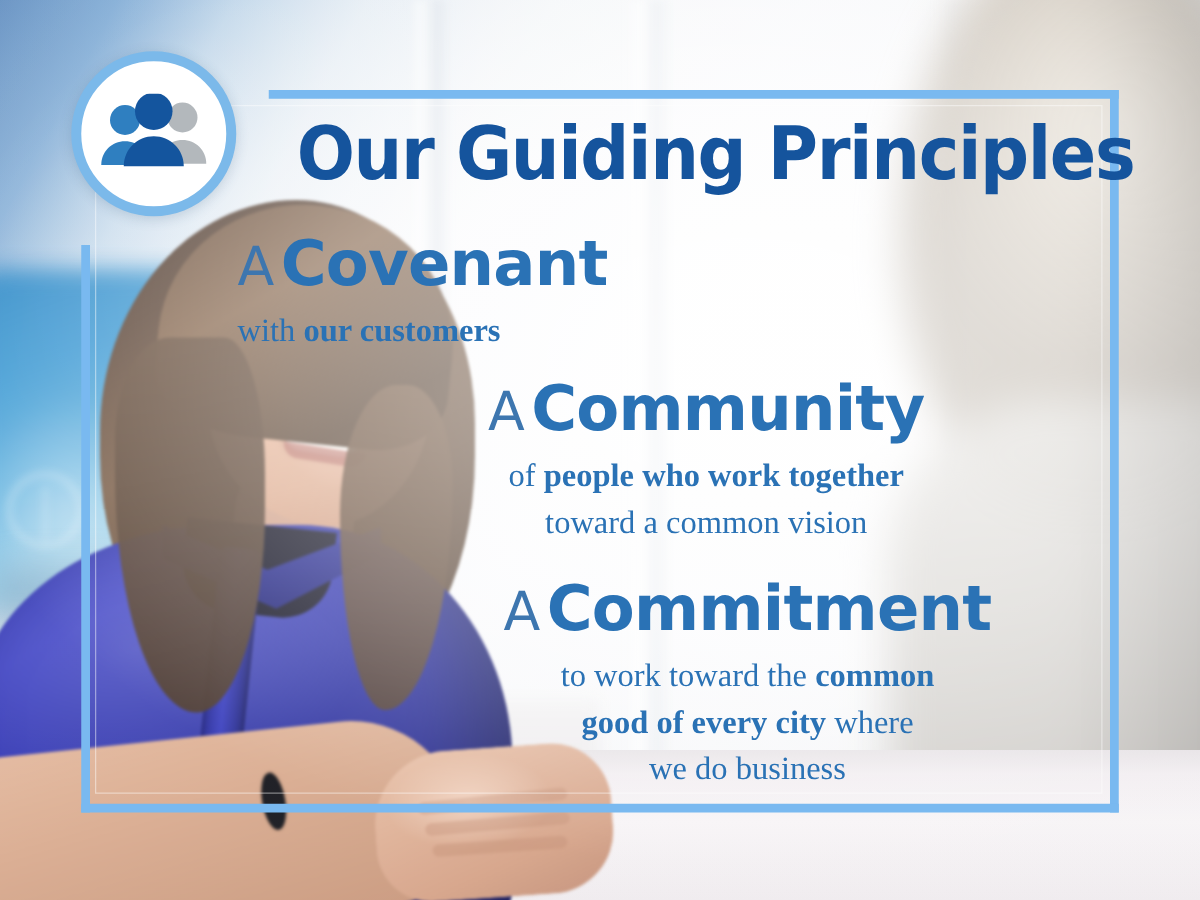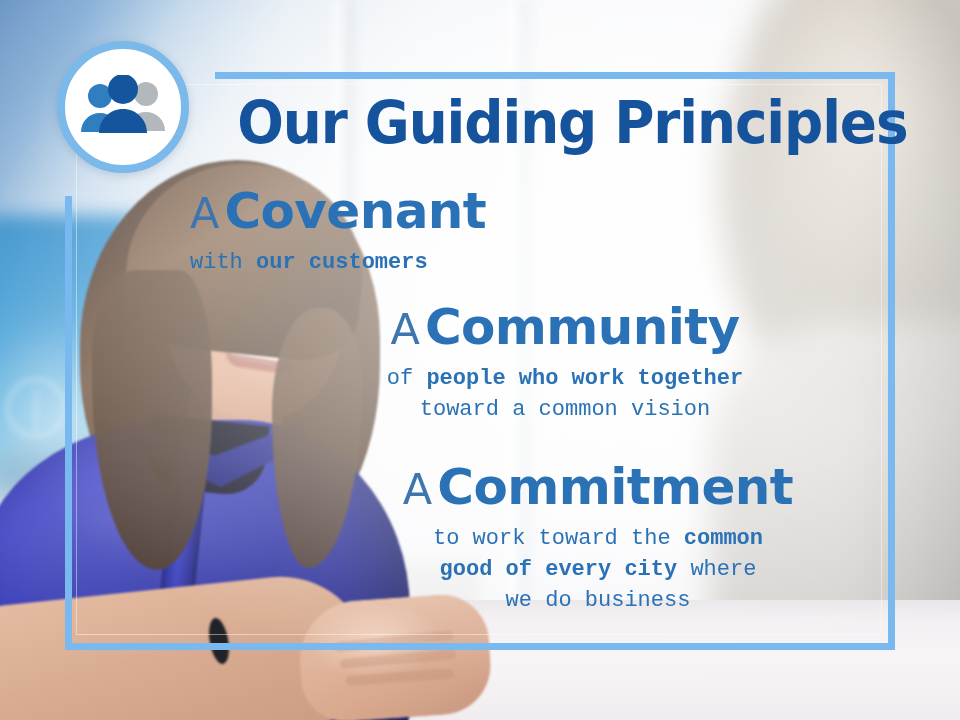--- a/index.html
+++ b/index.html
@@ -272,22 +272,22 @@
     font-family:"DejaVu Sans", sans-serif;
     line-height:1.02;white-space:nowrap;
   }
   .p-head .art{
     font-weight:400;font-size:43px;color:#3d76af;
   }
   .p-head .word{
     font-weight:bold;font-size:50px;color:#2a72b5;letter-spacing:-.6px;
   }
   .p-sub{
-    font-family:Liberation Mono, monospace;
-    font-size:22px;line-height:1.42;
+    font-family:Liberation Serif, serif;
+    font-size:26px;line-height:1.42;
     color:#2a72b5;font-weight:400;
   }
   .p-sub b{font-weight:bold;color:#2a72b5;}
 
   
   .p1{left:190px;top:186px;width:630px;}
   .p1 .p-sub{margin-top:10px;}
   
   .p2{left:250px;top:302px;width:630px;text-align:center;}
   .p2 .p-sub{margin-top:10px;}

